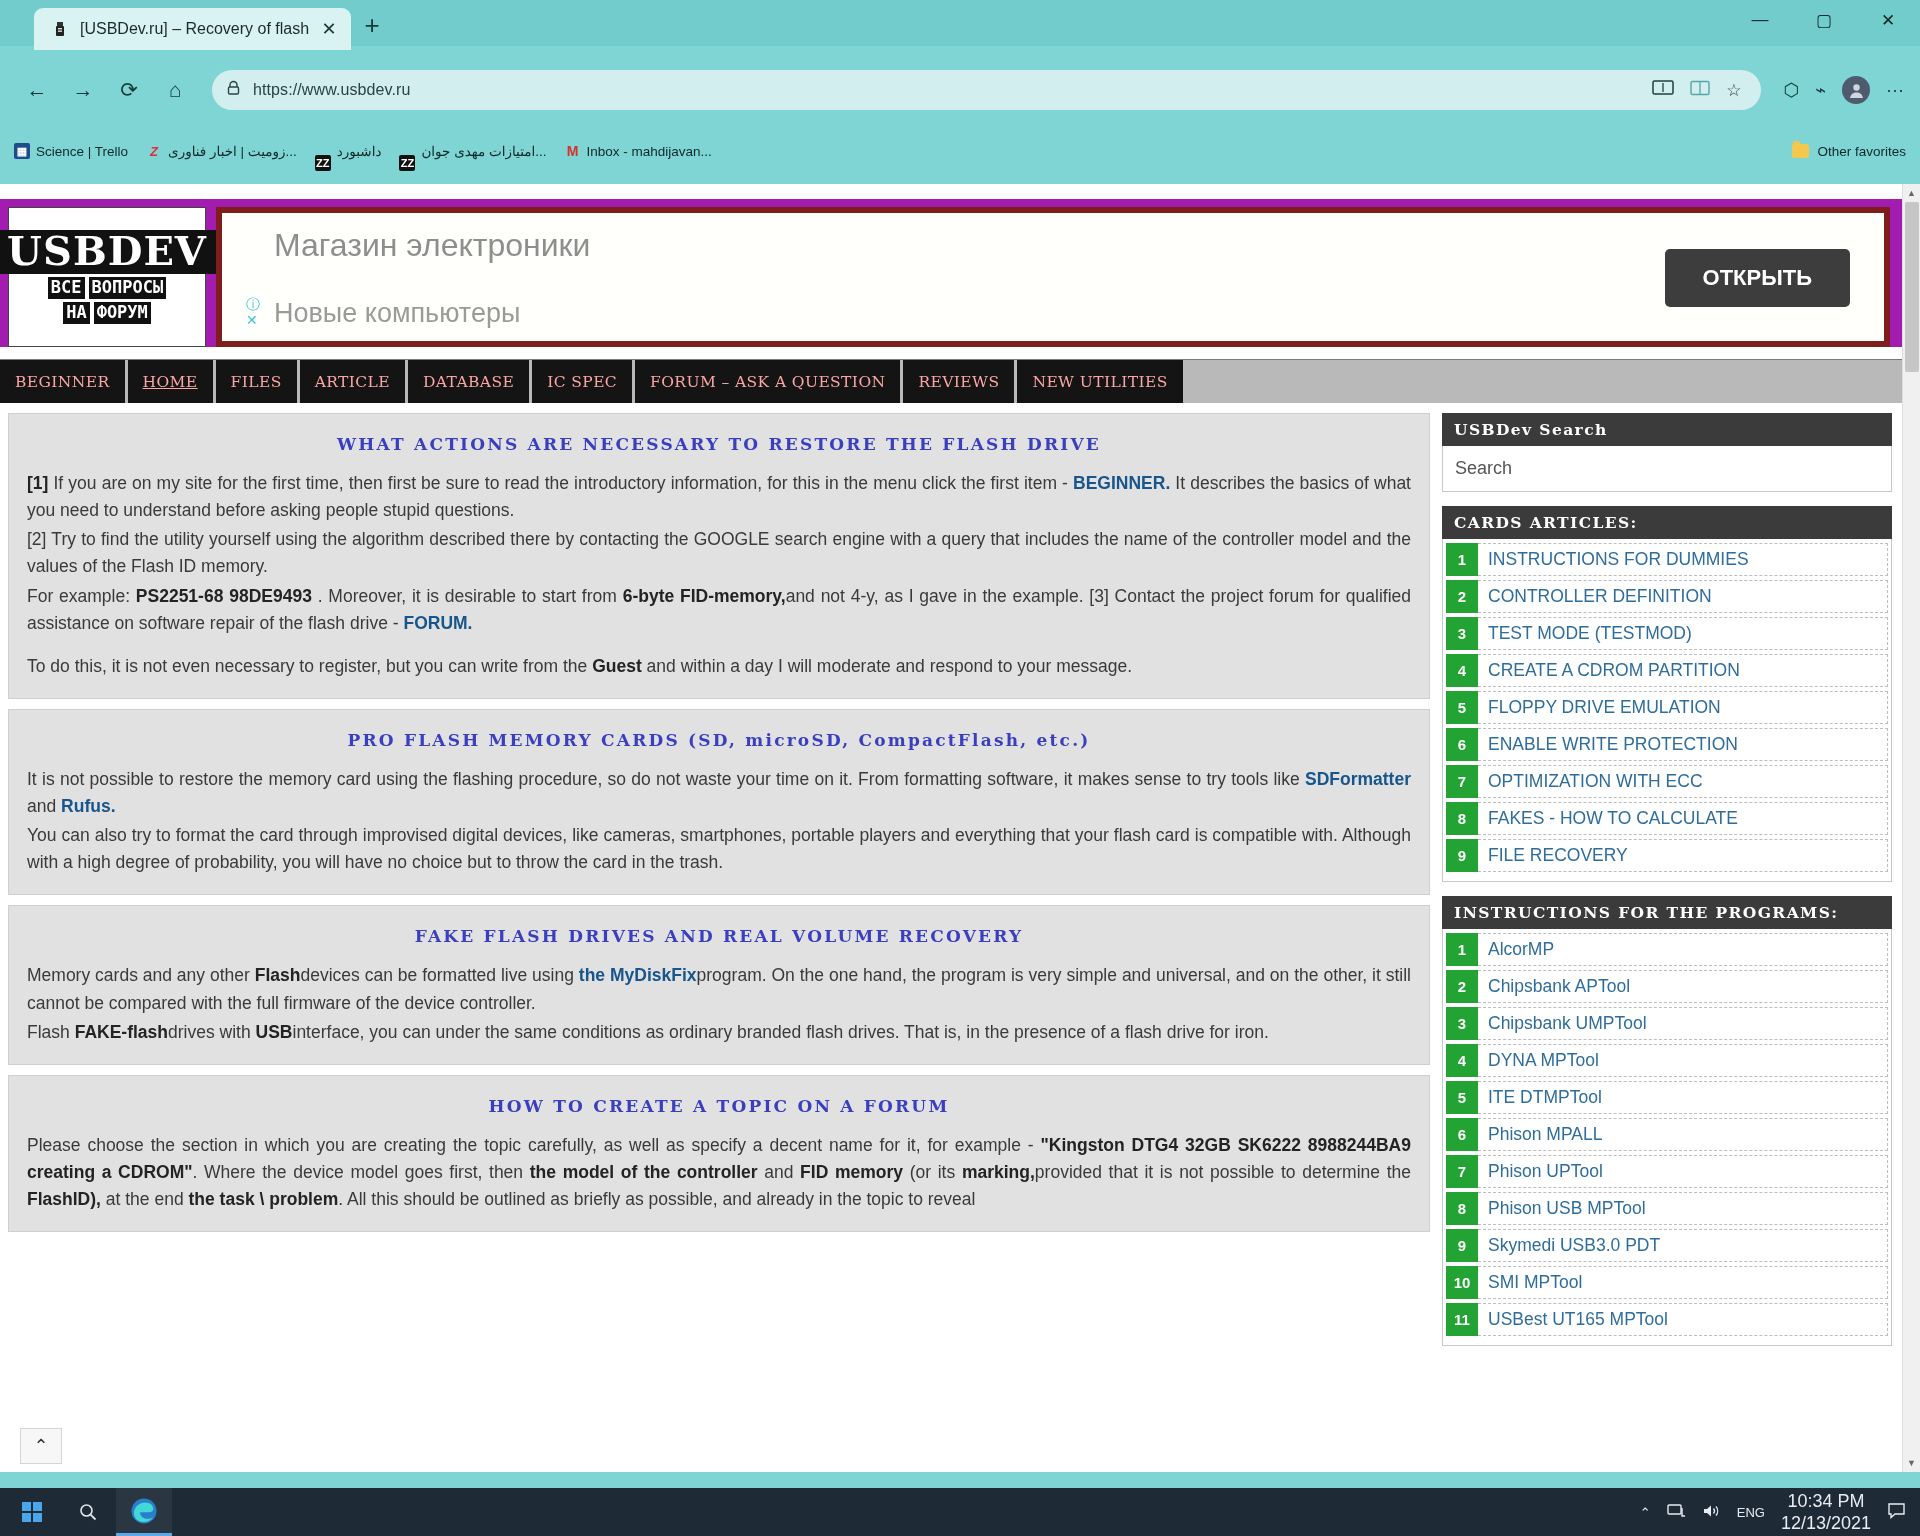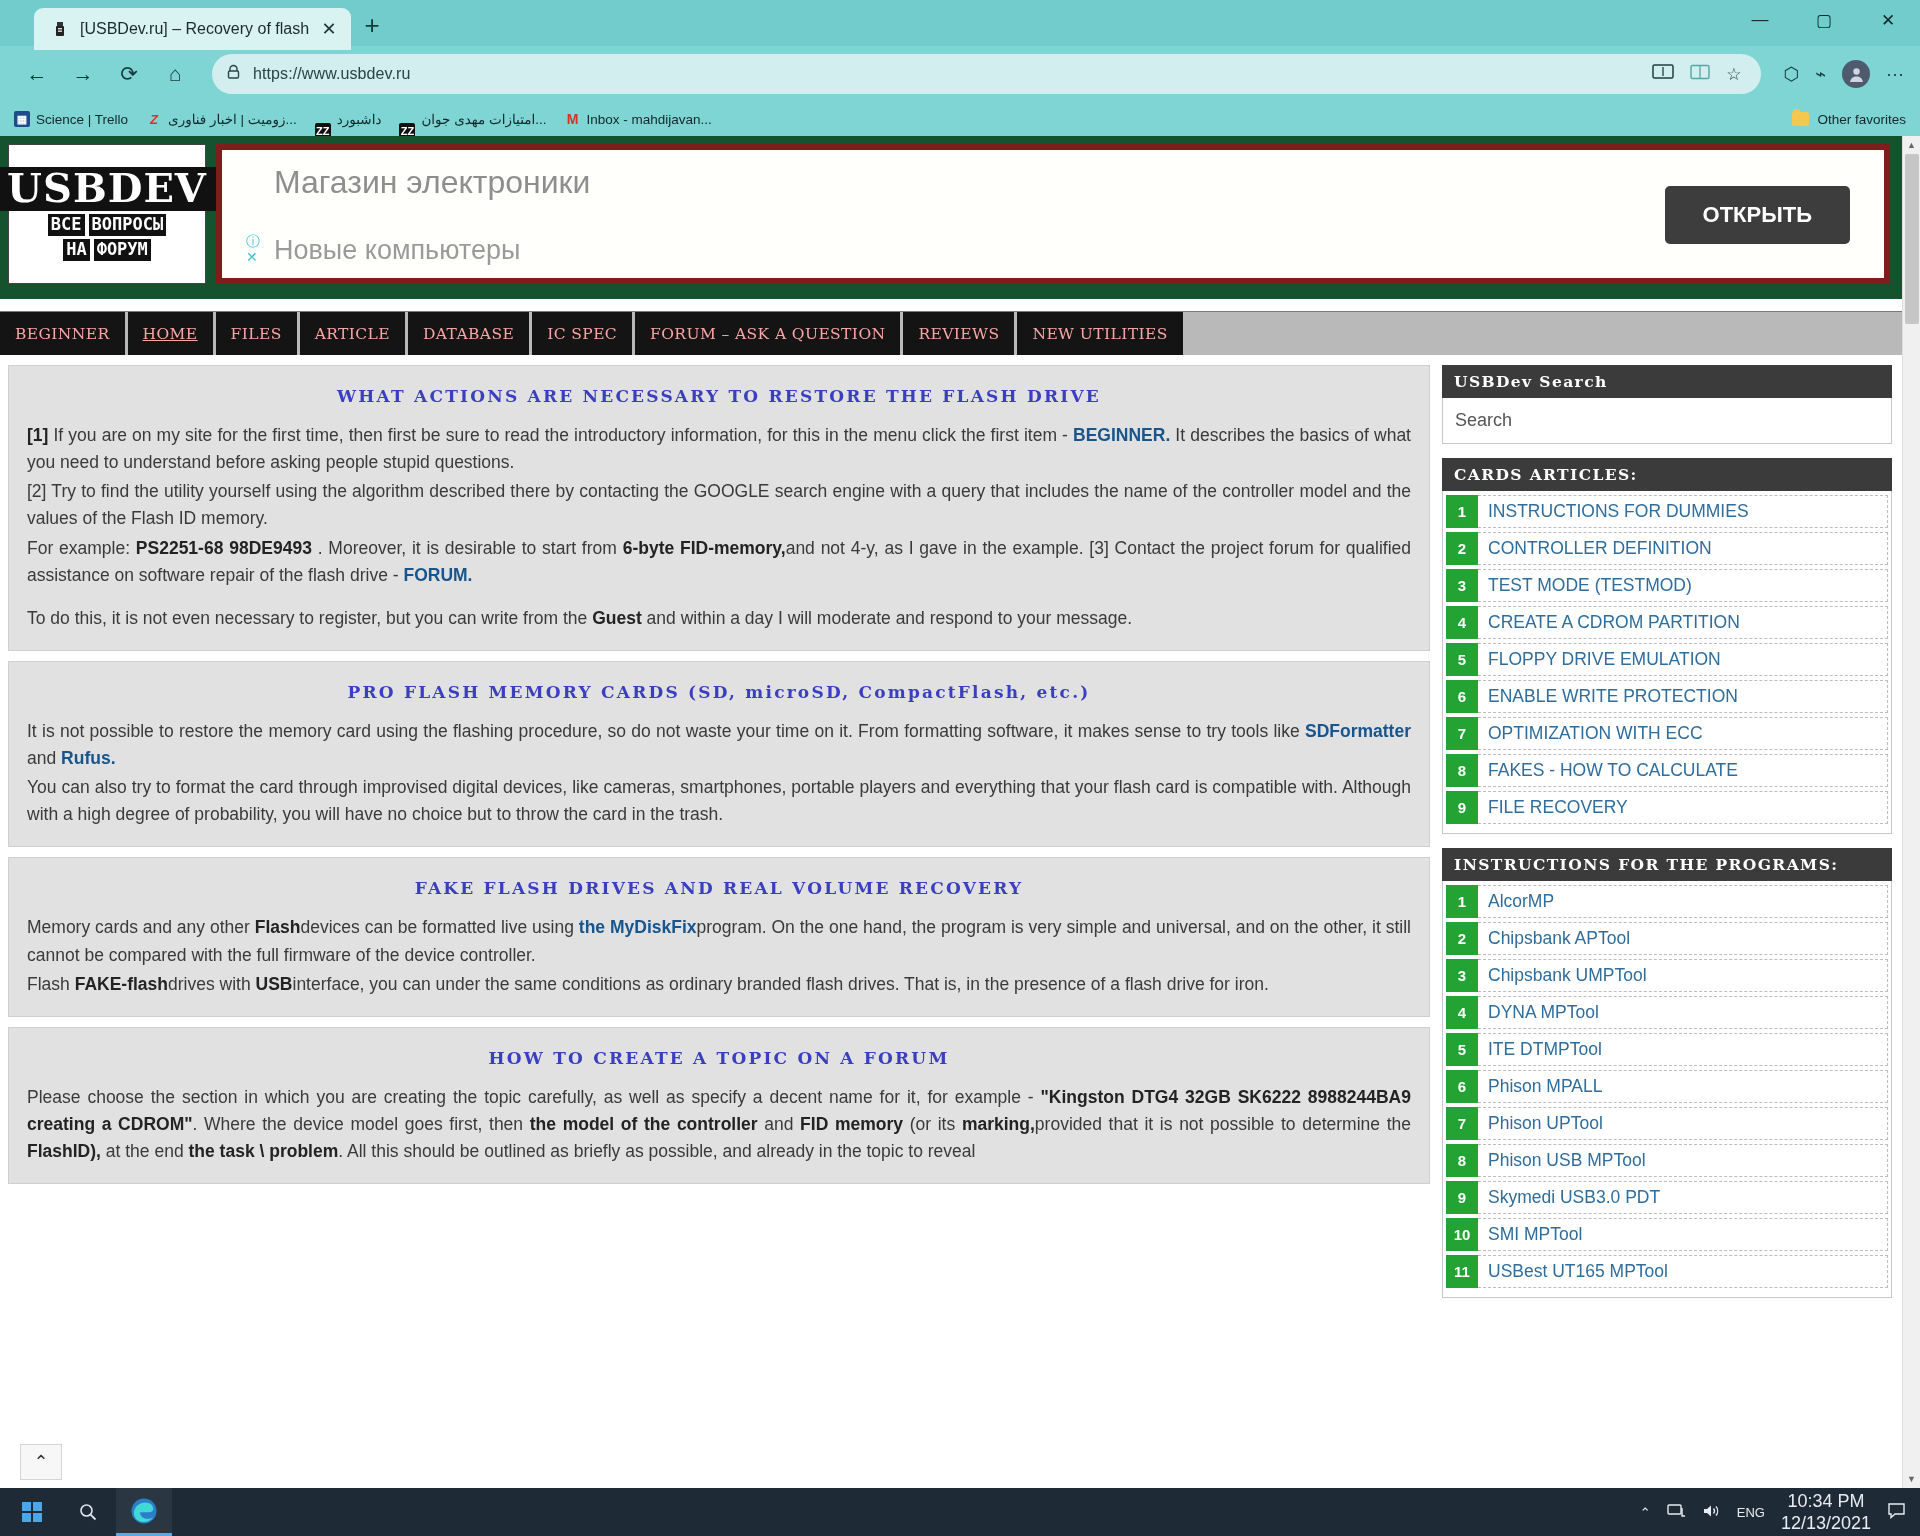--- a/index.html
+++ b/index.html
@@ -4,21 +4,21 @@
 <style>
   * { box-sizing: border-box; margin: 0; padding: 0; }
   html, body {
     width: 1920px; height: 1536px;
     overflow: hidden;
     font-family: "Liberation Sans", sans-serif;
     background: #ffffff;
   }
 
   
-  .browser { width: 1920px; height: 1536px; display: flex; flex-direction: column; background: #7fd4d4; }
+  .browser { width: 1920px; height: 1536px; display: flex; flex-direction: column; background: #7fd4d4; gap: 16px; }
 
   .titlebar { height: 46px; background: #72cccc; display: flex; align-items: flex-end; position: relative; }
   .tabstrip { display: flex; align-items: flex-end; height: 46px; padding-left: 34px; }
   .tab {
     display: flex; align-items: center; gap: 10px;
     height: 42px; min-width: 310px; max-width: 330px;
     background: #d9f2f2; border-radius: 9px 9px 0 0;
     padding: 0 12px 0 16px; position: relative; top: 4px;
   }
   .tab-fav { width: 20px; height: 20px; flex: 0 0 20px; display: flex; align-items: center; justify-content: center; }
@@ -51,21 +51,21 @@
   .ico-gmail { color: #d93025; font-weight: bold; font-size: 14px; }
   .bm-right { position: absolute; right: 14px; display: flex; align-items: center; gap: 8px; font-size: 13.5px; color: #10292b; cursor: pointer; justify-content: space-between; }
   .folder { width: 17px; height: 14px; background: #f3c84c; border-radius: 2px 3px 2px 2px; position: relative; }
   .folder::before { content: ""; position: absolute; top: -3px; left: 1px; width: 7px; height: 3px; background: #f3c84c; border-radius: 2px 2px 0 0; }
 
   
   .viewport { flex: 1; background: #ffffff; position: relative; overflow: hidden; display: flex; }
   .page { flex: 1; overflow: hidden; background: #fff; position: relative; }
 
   
-  .site-head { display: flex; gap: 0; padding: 8px 0 15px 8px; background: #14532d; }
+  .site-head { display: flex; gap: 0; padding: 8px 0 0 8px; background: #a21caf; margin-top: 15px; }
   .logo {
     width: 198px; height: 140px; border: 1px solid #444; background: #fff;
     display: flex; flex-direction: column; align-items: center; justify-content: center; gap: 3px; flex: 0 0 198px;
   }
   .logo-main {
     background: #111; color: #fff; font-family: "DejaVu Serif", serif; font-weight: bold;
     font-size: 40px; letter-spacing: 1px; padding: 2px 10px 4px; line-height: .95;
   }
   .logo-row { display: flex; gap: 4px; }
   .logo-cell { background: #111; color: #fff; font-family: "DejaVu Sans Mono", monospace; font-size: 17px; font-weight: bold; padding: 1px 3px; line-height: 1.15; }

